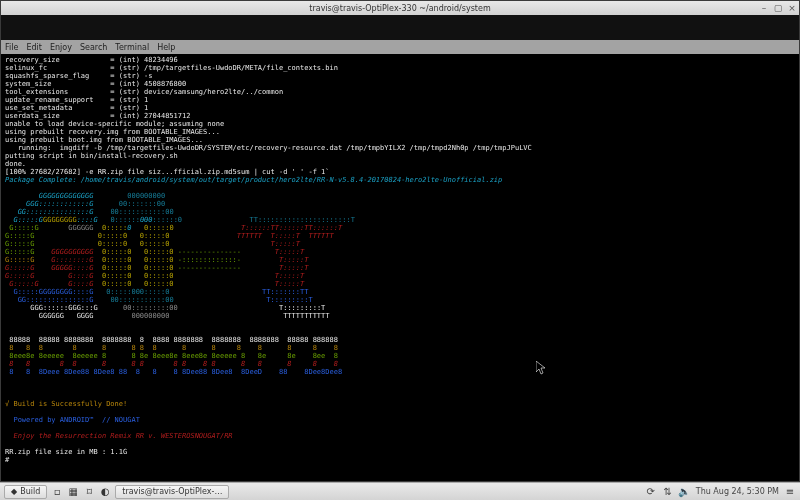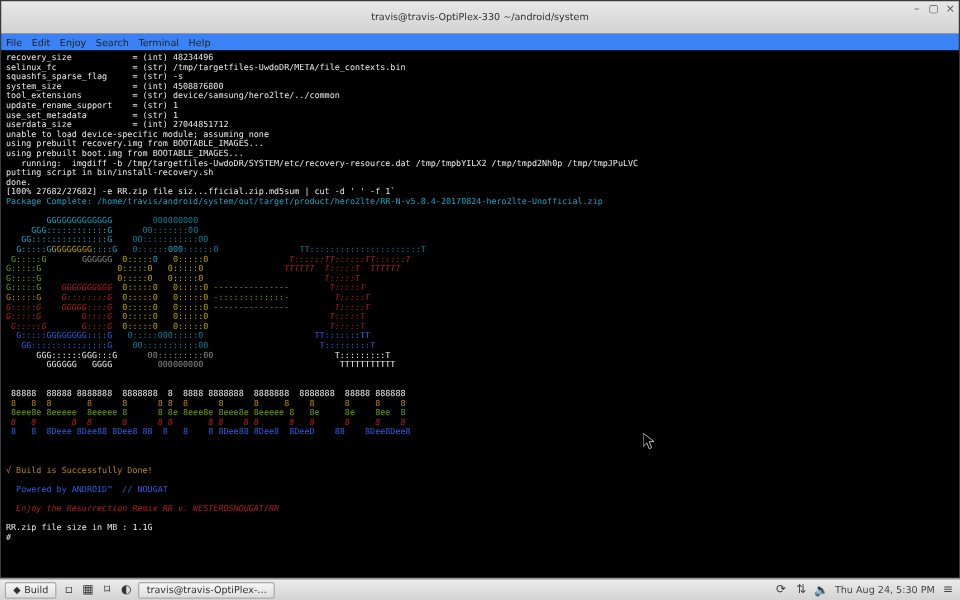--- a/index.html
+++ b/index.html
@@ -11,47 +11,48 @@
   overflow: hidden;
   position: relative;
 }
 .window {
   position: absolute; left: 0; top: 0; right: 0; bottom: 18px;
   background: #111;
   display: flex; flex-direction: column;
   border: 1px solid #3a3a3a;
 }
 .titlebar {
-  height: 27px; background: linear-gradient(#e8e8e8,#d2d2d2);
+  height: 14px; background: linear-gradient(#e8e8e8,#d2d2d2);
   color: #333; font-size: 8px;
   display: flex; align-items: center; justify-content: center;
   position: relative;
 }
 .win-controls {
   position: absolute; right: 2px; top: 0; height: 14px;
   display: flex; align-items: center; gap: 4px;
 }
 .win-controls span {
   width: 10px; height: 10px; display:inline-flex; align-items:center; justify-content:center;
   font-size: 9px; color:#555; cursor:pointer;
 }
 .menubar {
-  height: 14px; background: #3b82f6; color:#222;
+  height: 14px; background: #a3a3a3; color:#222;
   display:flex; align-items:center; padding: 0 4px; gap: 8px;
   font-size: 8px;
+  margin-top: 25px;
 }
 .menubar span { cursor:pointer; }
 .terminal {
   flex: 1; background: #000; color: #ccc;
   font-family: "DejaVu Sans Mono", Consolas, monospace;
   font-size: 7px; line-height: 8px;
   padding: 2px 4px;
   white-space: pre; overflow: hidden;
 }
-.c-cyan   { color:#1aa0c4; }
+.c-cyan   { color:#1aa0c4;font-style:italic; }
 .c-green  { color:#6aa000; }
 .c-yellow { color:#b5a000; }
 .c-red    { color:#b21d1d;font-style:italic; }
 .c-blue   { color:#2a5fe0; }
 .c-grey   { color:#888; }
 .c-white  { color:#e8e8e8; }
 .c-gold   { color:#b8860b; }
 .c-dcyan  { color:#157a95; }
 .taskbar {
   position:absolute; left:0; right:0; bottom:0; height:18px;

